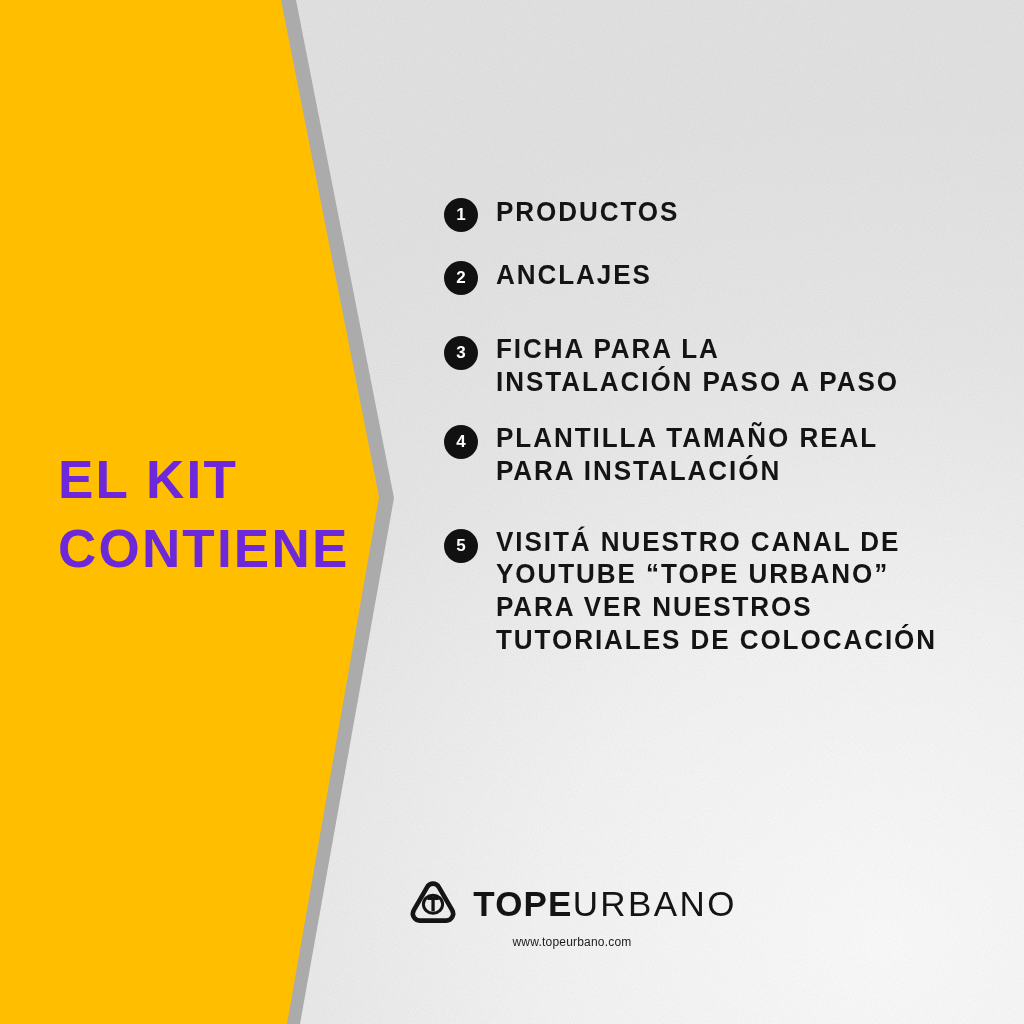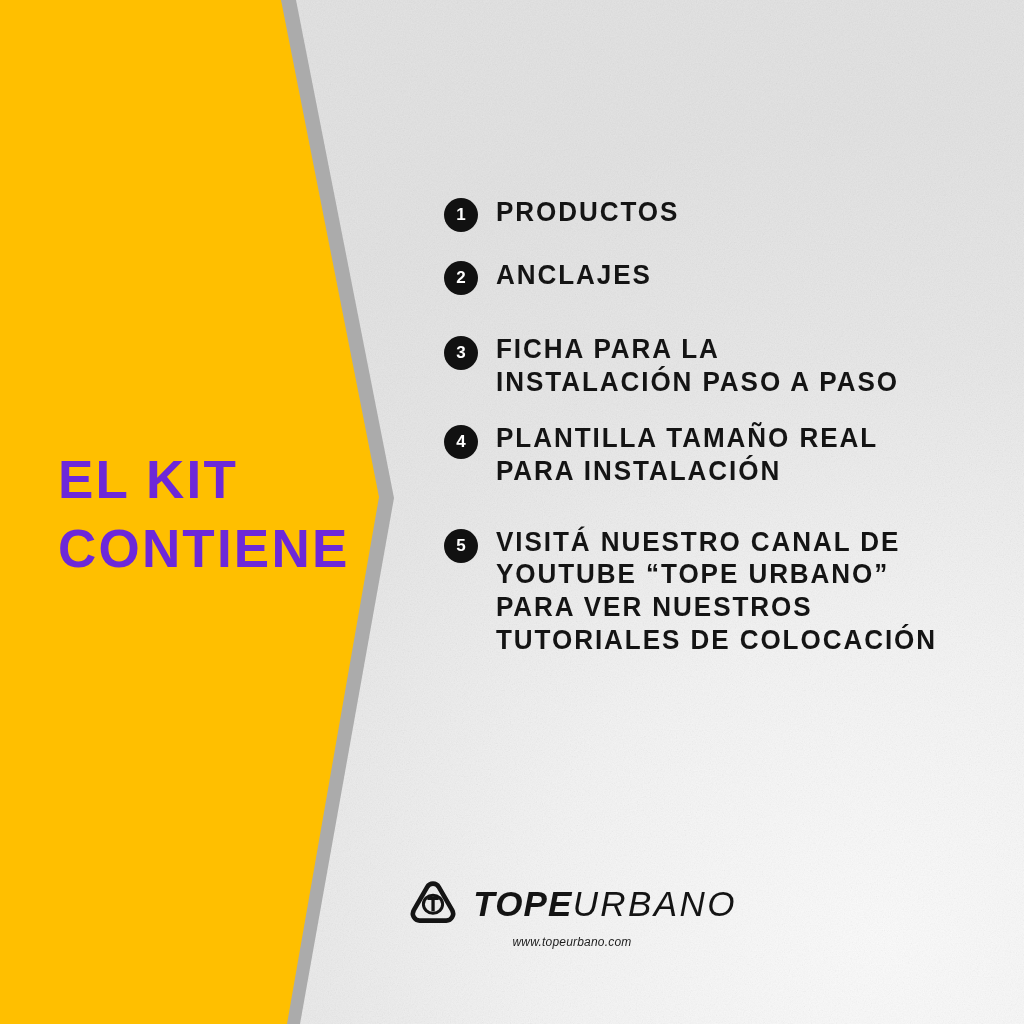--- a/index.html
+++ b/index.html
@@ -113,21 +113,20 @@
   
   .logo-block {
     position: absolute;
     left: 0;
     right: 0;
     top: 880px;
     display: flex;
     flex-direction: column;
     align-items: center;
     padding-left: 120px; 
-    font-style: italic;
   }
   .logo-row {
     display: flex;
     align-items: center;
     gap: 14px;
   }
   .logo-mark { display:block; }
   .wordmark {
     font-size: 35px;
     line-height: 1;

